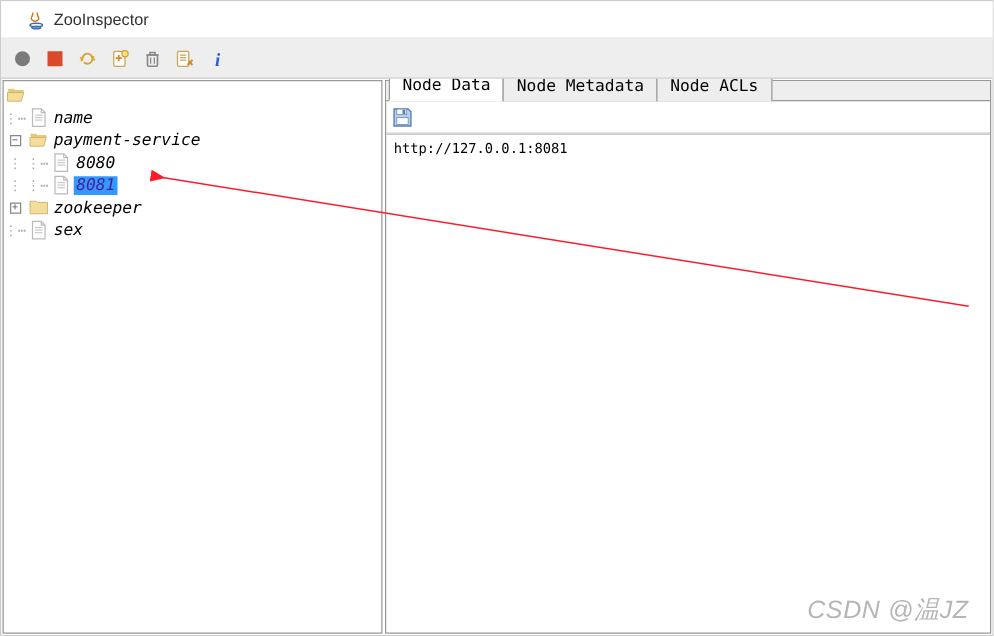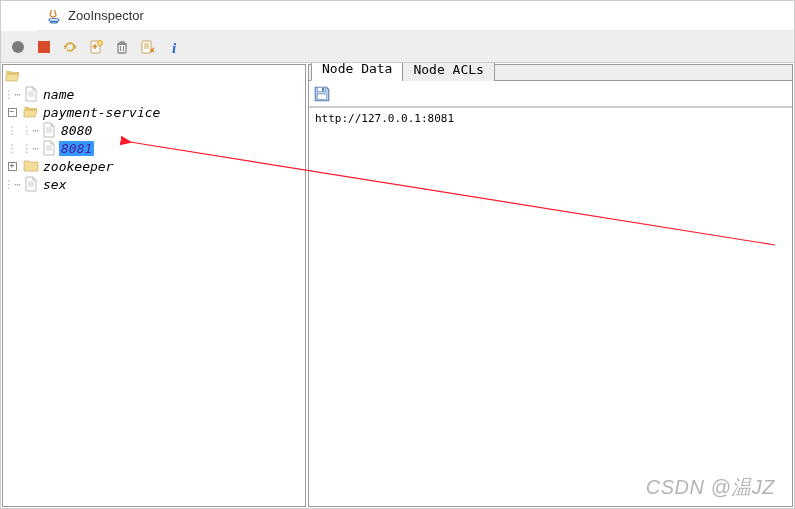--- a/index.html
+++ b/index.html
@@ -1,18 +1,18 @@
 <!DOCTYPE html>
 <html><head>
 <meta charset="utf-8">
 <style>
   * { box-sizing: border-box; margin: 0; padding: 0; }
   body { font-family: "Microsoft YaHei", "SimSun", Arial, sans-serif; font-size: 13px; background: #fff; width: 795px; height: 509px; overflow: hidden; position: relative; }
   .window { width: 795px; height: 509px; display: flex; flex-direction: column; border: 1px solid #ccc; background: #fff; }
-  .titlebar { height: 30px; display: flex; align-items: center; padding: 0 9px; background: #fff; border-bottom: 1px solid #e5e5e5; margin-left: 36px; }
+  .titlebar { height: 30px; display: flex; align-items: center; padding: 0 20px; background: #fff; border-bottom: 1px solid #e5e5e5; }
   .titlebar-icon { width: 16px; height: 16px; margin-right: 6px; }
   .titlebar-title { font-size: 13px; color: #333; }
   .toolbar { height: 32px; display: flex; align-items: center; padding: 0 6px; gap: 4px; background: #eee; border-bottom: 1px solid #ccc; }
   .toolbar-btn { width: 22px; height: 22px; display: flex; align-items: center; justify-content: center; cursor: pointer; border-radius: 2px; }
   .body { flex: 1; display: flex; overflow: hidden; }
   .tree-panel { width: 304px; border: 1px solid #999; margin: 1px; background: #fff; overflow: auto; padding: 2px 0; }
   .detail-panel { flex: 1; display: flex; flex-direction: column; border: 1px solid #999; margin: 1px; background: #fff; }
   .tabs { height: 16px; display: flex; align-items: flex-end; background: #eee; border-bottom: 1px solid #999; padding-left: 2px; }
   .tab { padding: 4px 10px; font-family: "SimSun", monospace; font-size: 13px; border: 1px solid #999; border-bottom: none; margin-right: -1px; background: #eee; cursor: pointer; position: relative; top: 1px; }
   .tab.active { background: #fff; border-bottom: 1px solid #fff; }
@@ -151,20 +151,21 @@
               <path d="M10 1v3h3" fill="none" stroke="#bbb"></path>
               <path d="M5 6h6M5 8h6M5 10h6" stroke="#ccc"></path>
             </svg></span>
         <span class="tree-label">sex</span>
       </div>
     </div>
 
     <div class="detail-panel">
       <div class="tabs">
         <div class="tab active"><span>Node Data</span></div>
+        <div class="tab"><span>Node Metadata</span></div>
         <div class="tab"><span>Node ACLs</span></div>
       </div>
       <div class="detail-toolbar">
         <span class="save-icon">
           <svg viewBox="0 0 16 16">
               <path d="M2 2h10l2 2v10H2z" fill="#b9d3ee" stroke="#5a7fb5"></path>
               <rect x="4" y="2" width="7" height="4" fill="#fff" stroke="#5a7fb5" stroke-width="0.5"></rect>
               <rect x="8" y="2.5" width="2" height="3" fill="#5a7fb5"></rect>
               <rect x="4" y="8" width="8" height="5" fill="#fff" stroke="#5a7fb5" stroke-width="0.5"></rect>
             </svg>

